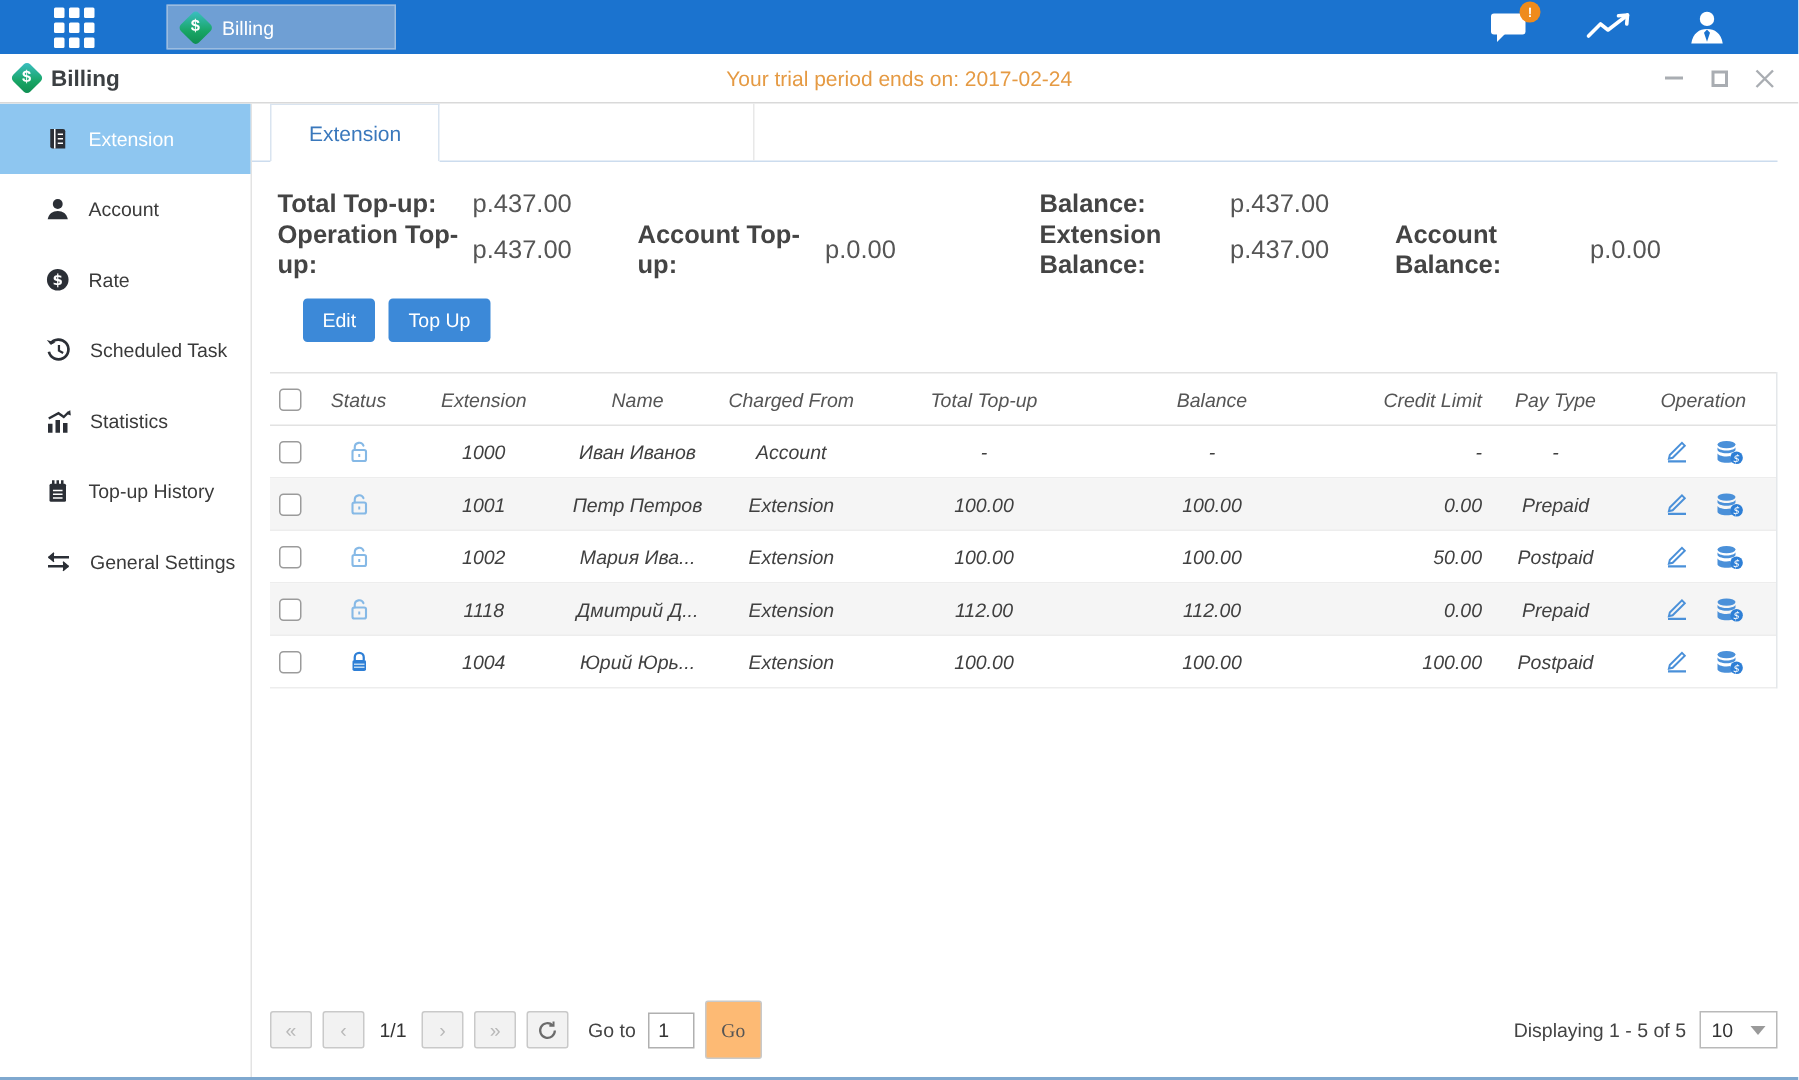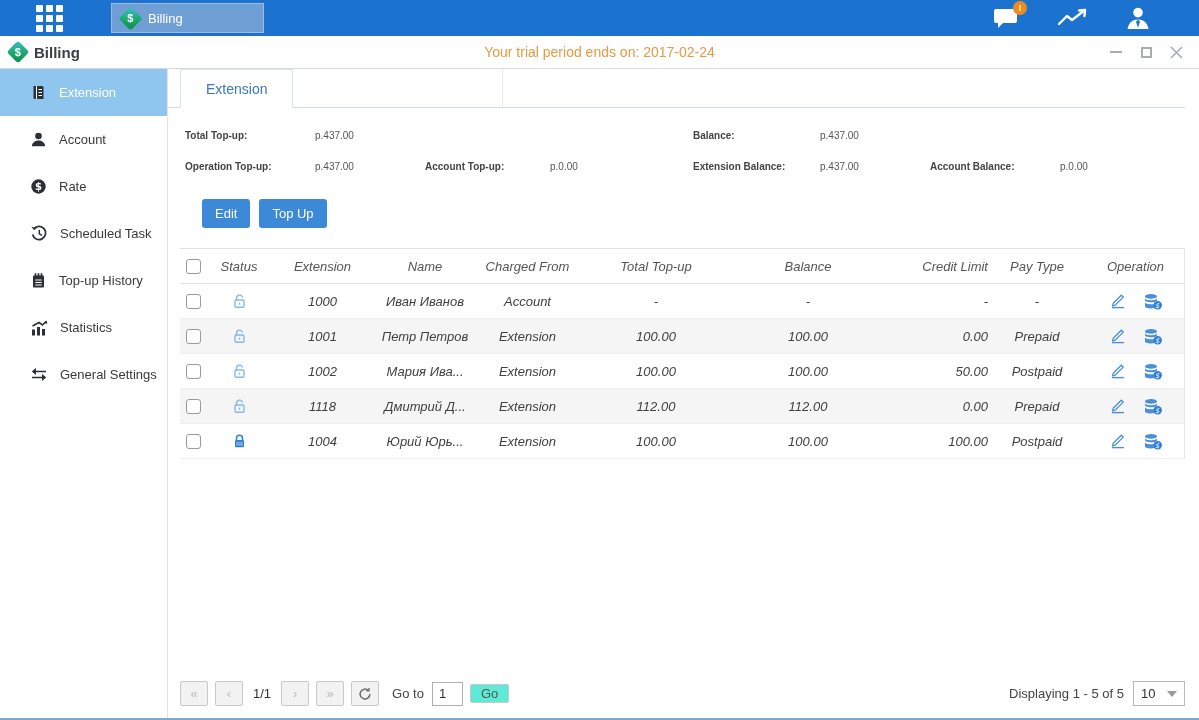--- a/index.html
+++ b/index.html
@@ -39,21 +39,21 @@
   .side-item.active { background:#8ec6f0; color:#fff; }
 
   .content { flex:1; display:flex; flex-direction:column; min-width:0; padding:0 14px 0 0; }
 
   
   .tabstrip { display:flex; border-bottom:1px solid #ccdcee; padding-left:12px; height:39px; align-items:stretch; flex-shrink:0; }
   .tab { background:#fff; border:1px solid #d9e4f0; border-bottom:1px solid #fff; margin-bottom:-1px; padding:0 25px; display:flex; align-items:center; color:#3a78bc; font-size:14px; cursor:pointer; }
   .tab-placeholder { width:210px; border-right:1px solid #e8e8e8; }
 
   
-  .stats { display:grid; grid-template-columns:130px 110px 125px 143px 127px 110px 130px auto; grid-auto-rows:31px; align-items:center; margin:12px 0 0 17px; font-size:10px; }
+  .stats { display:grid; grid-template-columns:130px 110px 125px 143px 127px 110px 130px auto; grid-auto-rows:31px; align-items:center; margin:12px 0 0 17px; font-size:17px; }
   .stats .lbl { font-weight:bold; color:#444; }
   .stats .val { color:#555; }
 
   
   .btn-row { display:flex; gap:9px; margin:17px 0 0 17px;padding-left:17px; }
   .btn-blue { background:#3c89d8; color:#fff; border:none; font-size:13px; padding:7px 13px; border-radius:3px; cursor:pointer; font-family:inherit; }
 
   
   .table { margin:20px 0 0 12px; border-right:1px solid #e4e7ea;font-style:italic; }
   .trow { display:flex; align-items:center; height:35px; border-bottom:1px solid #ededed; font-size:13px; color:#404040; }
@@ -75,21 +75,21 @@
   .status-ico { display:inline-flex; vertical-align:middle; }
 
   
   .spacer { flex:1; }
   .pager { display:flex; align-items:center; margin:0 0 12px 12px; font-size:13px; color:#444; flex-shrink:0; }
   .pbtn { width:28px; height:25px; background:#f2f2f2; border:1px solid #c9c9c9; border-radius:2px; display:flex; align-items:center; justify-content:center; color:#b9b9b9; font-size:13px; cursor:pointer; margin-right:7px; }
   .pbtn.dark { color:#666; }
   .ptext { margin:0 10px 0 3px; color:#333; }
   .goto-label { margin:0 8px 0 6px; }
   .goto-input { width:31px; height:24px; border:1px solid #b0b0b0; font-size:13px; padding-left:6px; font-family:inherit; color:#333; }
-  .go-btn { margin-left:7px; height:19px; padding:0 10px; background:#5eead4; border:1px solid #c9c9c9; border-radius:2px; font-size:13px; color:#555; cursor:pointer; font-family:Liberation Sans, sans-serif; }
+  .go-btn { margin-left:7px; height:39px; padding:0 10px; background:#fdba74; border:1px solid #c9c9c9; border-radius:2px; font-size:13px; color:#555; cursor:pointer; font-family:Liberation Serif, serif; }
   .pager-right { margin-left:auto; display:flex; align-items:center; gap:9px; }
   .psize { width:52px; height:25px; border:1px solid #b9b9b9; display:flex; align-items:center; justify-content:space-between; padding:0 7px; cursor:pointer; color:#333; background:#fff; }
   .psize .tri { width:0; height:0; border-left:5px solid transparent; border-right:5px solid transparent; border-top:6px solid #9a9a9a; }
 </style>
 </head>
 <body>
 
 <div class="window">
 
   <div class="taskbar">
@@ -184,36 +184,36 @@
       </div>
       <div class="side-item">
         <svg width="18" height="17" viewBox="0 0 18 17" fill="none">
             <path d="M3.6 4.2 A6.6 6.6 0 1 1 2.6 9.5" stroke="#2b2f36" stroke-width="1.8"></path>
             <path d="M1.2 1.6 l2.6 3.2 3.2-1.4 z" fill="#2b2f36"></path>
             <path d="M9.3 5 v3.8 l2.8 1.6" stroke="#2b2f36" stroke-width="1.5"></path>
           </svg>
         <span>Scheduled Task</span>
       </div>
       <div class="side-item">
-        <svg width="17" height="17" viewBox="0 0 17 17">
-            <rect x="3" y="3.5" width="11" height="12" rx="1" fill="#2b2f36"></rect>
-            <path d="M5.5 1.2v3.4M8.5 1.2v3.4M11.5 1.2v3.4" stroke="#2b2f36" stroke-width="1.7"></path>
-            <path d="M5.3 8h6.4M5.3 10.5h6.4M5.3 13h6.4" stroke="#fff" stroke-width="1"></path>
-          </svg>
-        <span>Top-up History</span>
-      </div>
-      <div class="side-item">
         <svg width="18" height="17" viewBox="0 0 18 17">
             <rect x="2" y="10.5" width="3" height="6" fill="#2b2f36"></rect>
             <rect x="7" y="8" width="3" height="8.5" fill="#2b2f36"></rect>
             <rect x="12" y="10" width="3" height="6.5" fill="#2b2f36"></rect>
             <path d="M2.5 7 L9 3.5 L12.5 6 L16 2.5" stroke="#2b2f36" stroke-width="1.6" fill="none"></path>
             <path d="M16.8 1.4 l.4 3.6 -3.1-1.2 z" fill="#2b2f36"></path>
           </svg>
         <span>Statistics</span>
+      </div>
+      <div class="side-item">
+        <svg width="17" height="17" viewBox="0 0 17 17">
+            <rect x="3" y="3.5" width="11" height="12" rx="1" fill="#2b2f36"></rect>
+            <path d="M5.5 1.2v3.4M8.5 1.2v3.4M11.5 1.2v3.4" stroke="#2b2f36" stroke-width="1.7"></path>
+            <path d="M5.3 8h6.4M5.3 10.5h6.4M5.3 13h6.4" stroke="#fff" stroke-width="1"></path>
+          </svg>
+        <span>Top-up History</span>
       </div>
       <div class="side-item">
         <svg width="18" height="15" viewBox="0 0 18 15" fill="none" stroke="#2b2f36" stroke-width="1.7" stroke-linejoin="round">
             <path d="M2.5 4.5h13.5M2 10.5h13.5"></path>
             <path d="M6 1.5 L2.5 4.5 L6 7.5" fill="#2b2f36" stroke-width="1"></path>
             <path d="M12 7.5 L15.5 10.5 L12 13.5" fill="#2b2f36" stroke-width="1"></path>
           </svg>
         <span>General Settings</span>
       </div>
     </div>

